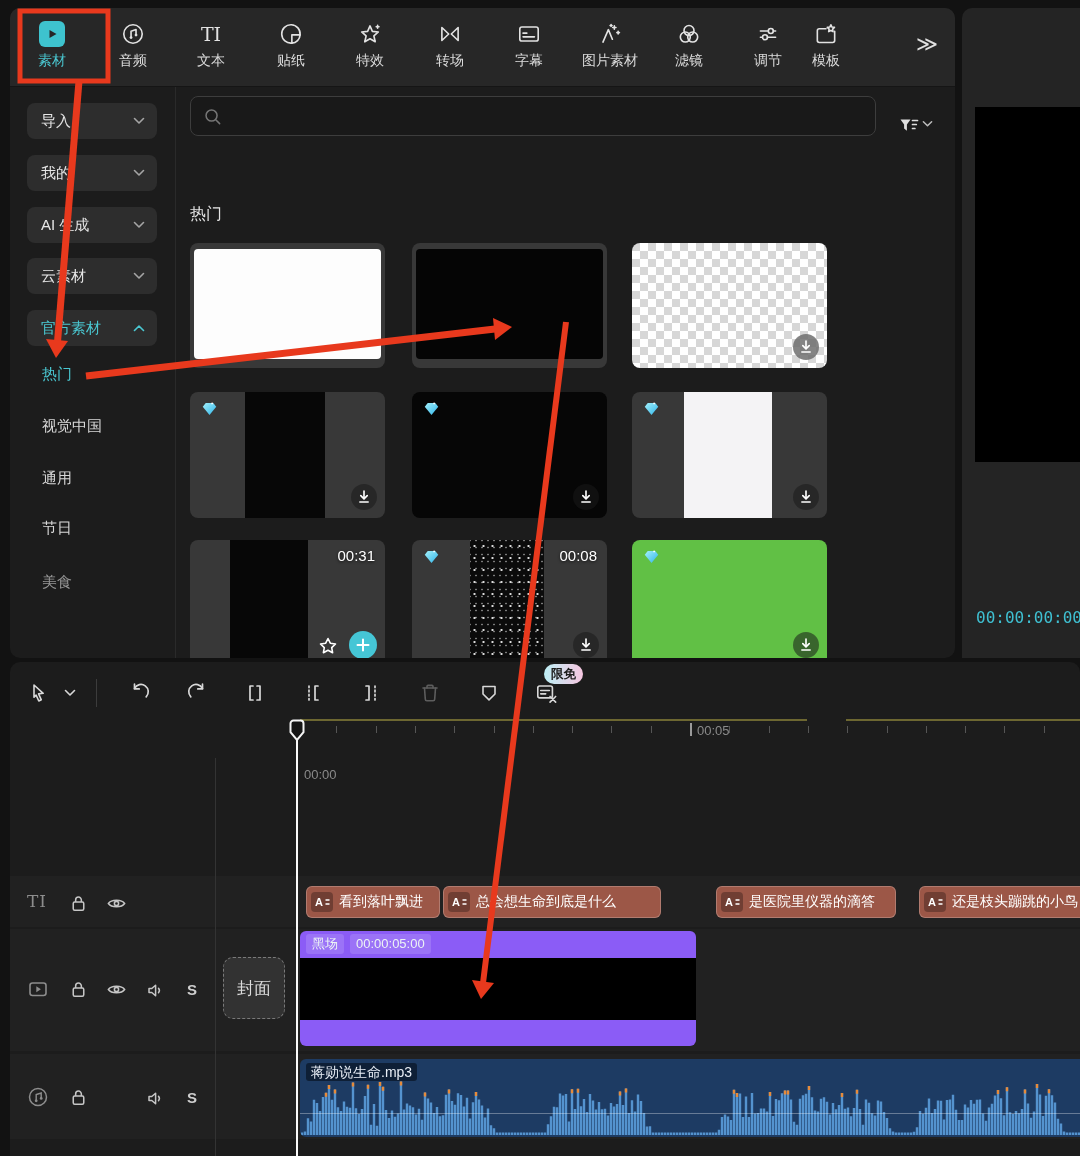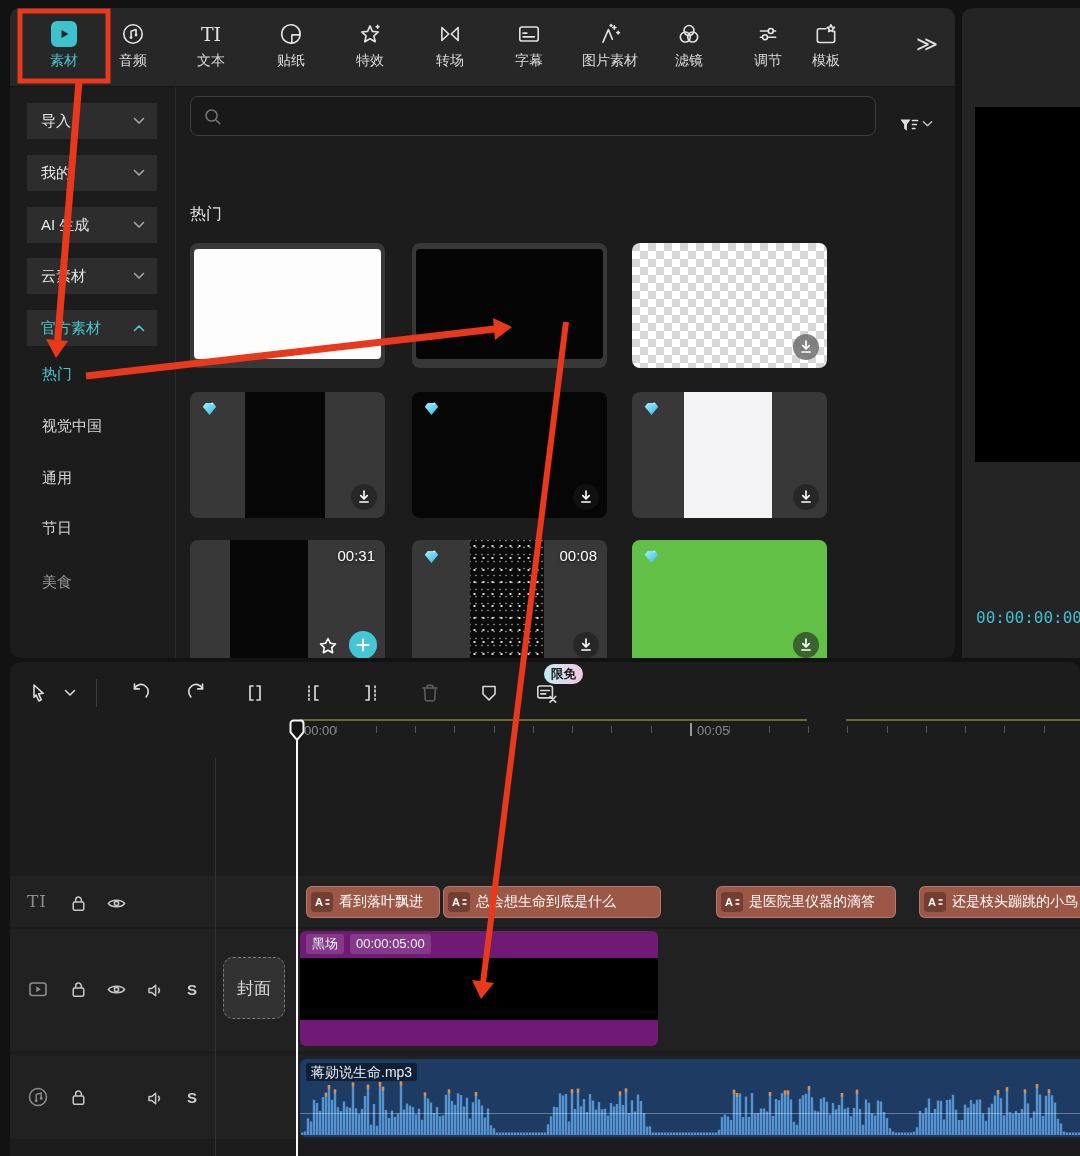--- a/index.html
+++ b/index.html
@@ -14,21 +14,21 @@
   .tab{position:absolute;top:11px;transform:translateX(-50%);display:flex;flex-direction:column;align-items:center;gap:3px;}
   .tab .ticon-box{height:30px;display:flex;align-items:center;justify-content:center;}
   .tab .tlabel{font-size:14px;color:#dcdcdc;white-space:nowrap;}
   .tab.active .tlabel{color:#4AC8D2;}
   .mat-icon{width:26px;height:26px;background:#3EC3CE;border-radius:6px;display:flex;align-items:center;justify-content:center;}
   .ti-glyph{font-family:"DejaVu Serif",serif;font-size:19px;color:#E2E2E2;line-height:26px;}
   #tab-expand{position:absolute;left:906px;top:24px;font-size:21px;color:#e0e0e0;letter-spacing:-2px;}
 
   
   #sidebar{position:absolute;left:0;top:79px;width:166px;height:571px;border-right:1px solid #2a2a2a;box-sizing:border-box;}
-  .sgroup{position:absolute;left:17px;width:130px;height:36px;background:#2d2d2d;border-radius:0;display:flex;align-items:center;box-sizing:border-box;}
+  .sgroup{position:absolute;left:17px;width:130px;height:36px;background:#2d2d2d;border-radius:8px;display:flex;align-items:center;box-sizing:border-box;}
   .sgroup .glabel{margin-left:14px;font-size:15px;color:#e6e6e6;}
   .sgroup .chev{position:absolute;right:12px;color:#a5a5a5;display:flex;}
   .sgroup.active .glabel{color:#4AC8D2;}
   .sgroup.active .chev{color:#4AC8D2;transform:rotate(180deg);}
   .sitem{position:absolute;left:32px;font-size:15px;color:#d8d8d8;white-space:nowrap;}
   .sitem.active{color:#4AC8D2;}
   .sitem.dim{color:#969696;}
 
   
   #search-box{position:absolute;left:180px;top:88px;width:686px;height:40px;background:#191919;border:1px solid #3d3d3d;border-radius:8px;display:flex;align-items:center;gap:8px;padding:0 12px;box-sizing:border-box;}
@@ -88,21 +88,21 @@
   #row-audio{top:392px;height:85px;}
   #col-divider{position:absolute;left:205px;top:96px;bottom:0;width:1px;background:#333;}
   .hicon{position:absolute;color:#c6c6c6;display:flex;}
   .hicon.type{color:#8d8d8d;}
   #ti-label{position:absolute;left:17px;top:229px;font-family:"DejaVu Serif",serif;font-size:17px;color:#8d8d8d;letter-spacing:1px;}
   .slabel{position:absolute;left:177px;font-size:15px;font-weight:bold;color:#cfcfcf;}
   #cover-btn{position:absolute;left:213px;top:295px;width:62px;height:62px;background:#323232;border:1.5px dashed #7a7a7a;border-radius:10px;display:flex;align-items:center;justify-content:center;font-size:17px;color:#dcdcdc;box-sizing:border-box;}
   .tclip{position:absolute;top:224px;height:32px;border-radius:6px;background:#9C5747;box-shadow:inset 0 0 0 1px rgba(255,255,255,.22);display:flex;align-items:center;gap:6px;padding:0 6px 0 5px;box-sizing:border-box;overflow:hidden;}
   .tclip .abadge{flex:0 0 auto;width:22px;height:20px;border-radius:4px;background:rgba(0,0,0,.28);display:flex;align-items:center;justify-content:center;}
   .tclip .ttext{font-size:14px;color:#fff;white-space:nowrap;}
-  #vclip{position:absolute;left:290px;top:269px;width:358px;height:115px;border-radius:6px;overflow:hidden;background:#701a75;}
+  #vclip{position:absolute;left:290px;top:269px;width:396px;height:115px;border-radius:6px;overflow:hidden;background:#8b5cf6;}
   #vclip .vhead{position:absolute;top:0;left:0;right:0;height:27px;display:flex;gap:6px;padding:3px 0 0 6px;}
   .vbadge{height:20px;padding:0 6px;background:rgba(255,255,255,.14);border-radius:3px;font-size:13px;color:#ecf4f4;line-height:20px;}
   #vclip .vblack{position:absolute;top:27px;left:0;right:0;height:62px;background:#000;}
   #aclip{position:absolute;left:290px;top:397px;width:780px;height:78px;border-radius:6px 0 0 6px;background:#1D3B63;overflow:hidden;}
   #aclip .alabel{position:absolute;left:6px;top:4px;height:18px;padding:0 5px;background:rgba(8,16,30,.66);border-radius:3px;font-size:14px;color:#e8eef6;line-height:18px;z-index:3;}
   #aclip .vol{position:absolute;left:0;right:0;top:54px;height:1px;background:rgba(255,255,255,.33);z-index:2;}
   #wave{position:absolute;left:0;bottom:0;}
 
   #anno{position:absolute;left:0;top:0;z-index:100;pointer-events:none;}
 </style>
@@ -162,21 +162,21 @@
     <g id="i-shieldcheck">
         <path d="M11 1.5 l8 2.8 v5.2 c0 4.4 -3.4 7 -8 9.5 c-4.6 -2.5 -8 -5.1 -8 -9.5 V4.3 z" fill="#4CB496" stroke="none"></path>
         <polyline points="7,10.5 9.8,13.2 15,7.5" fill="none" stroke="#fff" stroke-width="2" stroke-linecap="round" stroke-linejoin="round"></polyline>
       </g>
   </defs>
 </svg>
 
 <div id="top-panel" class="panel">
 
   <div id="tabs-strip">
-    <div class="tab active" style="left:54px">
+    <div class="tab active" style="left:42px">
       <div class="ticon-box">
           <div class="mat-icon">
             <svg width="16" height="16" viewBox="0 0 16 16">
               <path d="M5.5 4 l7 4 -7 4 z" fill="#262626"></path>
             </svg>
           </div>
         </div>
       <div class="tlabel">素材</div>
     </div>
     <div class="tab" style="left:123px">
@@ -515,21 +515,21 @@
         <path d="M14.8 15.2 L20 20.4 M20 15.2 L14.8 20.4"></path>
       </svg>
     </div>
   <div id="limited-badge">限免</div>
 
   <div id="ruler">
     <div class="oseg" style="left:290px;width:507px"></div>
     <div class="oseg" style="left:836px;width:234px"></div>
     <div id="ruler-ticks">
         <div class="tick big" style="left: 287px;"></div>
-        <div class="tick-label" style="left: 294px;">00:00</div>
+        <div class="tick-label" style="left: 294px; margin-top: 44px;">00:00</div>
         <div class="tick" style="left: 326.3px;"></div>
         <div class="tick" style="left: 365.6px;"></div>
         <div class="tick" style="left: 404.9px;"></div>
         <div class="tick" style="left: 444.2px;"></div>
         <div class="tick" style="left: 483.5px;"></div>
         <div class="tick" style="left: 522.8px;"></div>
         <div class="tick" style="left: 562.1px;"></div>
         <div class="tick" style="left: 601.4px;"></div>
         <div class="tick" style="left: 640.7px;"></div>
         <div class="tick big" style="left: 680px;"></div>

